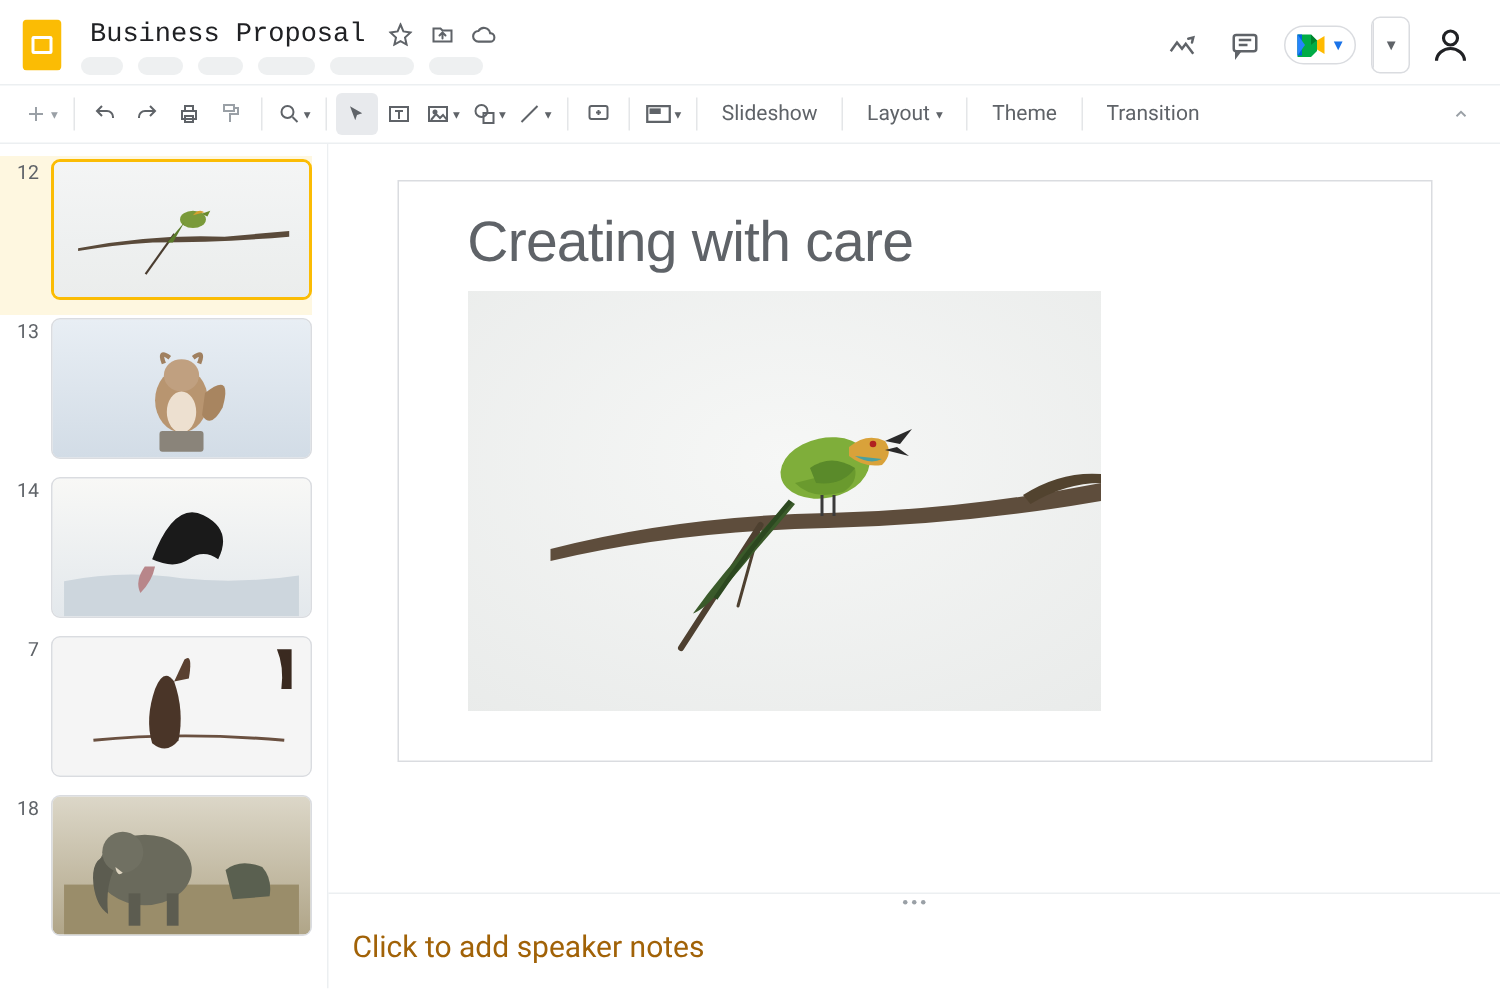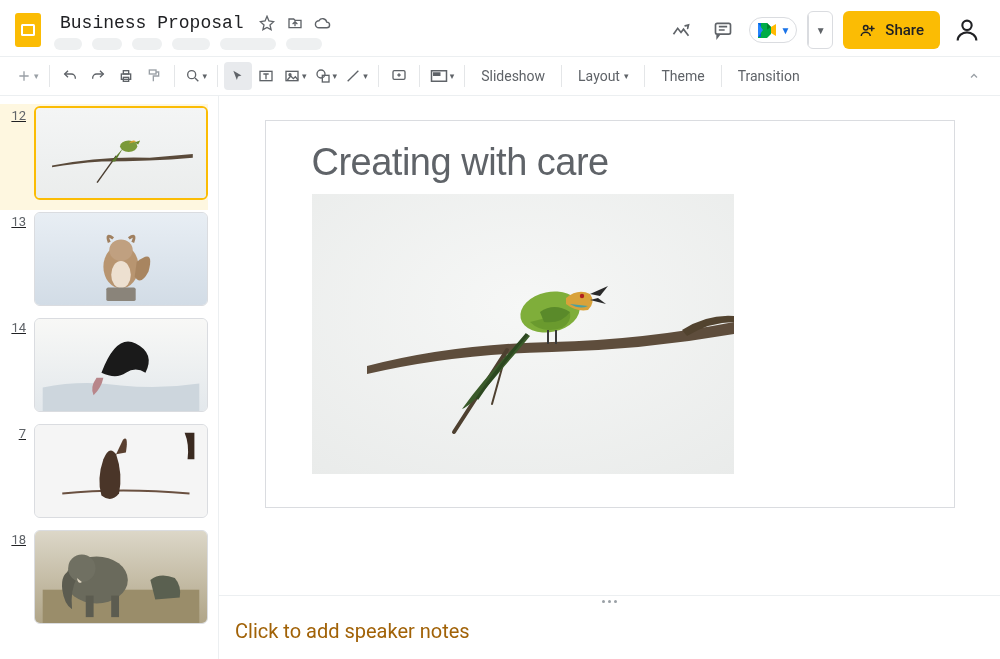--- a/index.html
+++ b/index.html
@@ -24,21 +24,21 @@
 .slideshow-drop{border-left:1px solid #dadce0;width:24px;height:100%;display:flex;align-items:center;justify-content:center;color:#5f6368;font-size:10px;}
 .share-btn{display:flex;align-items:center;gap:8px;background:#fbbc04;color:#202124;font-weight:500;font-size:15px;height:38px;padding:0 16px;border-radius:6px;cursor:pointer;}
 .avatar{width:34px;height:34px;border-radius:50%;display:flex;align-items:center;justify-content:center;background:#fff;cursor:pointer;}
 .toolbar{height:40px;border-top:1px solid #eceff1;border-bottom:1px solid #eceff1;display:flex;align-items:center;padding:0 12px;gap:0;color:#5f6368;font-size:13px;}
 .tb-btn{height:28px;min-width:28px;padding:0 4px;display:flex;align-items:center;justify-content:center;border-radius:4px;cursor:pointer;gap:2px;}
 .tb-sep{width:1px;height:22px;background:#e4e6e8;margin:0 6px;}
 .tb-label{padding:0 10px;cursor:pointer;font-size:14px;color:#5f6368;display:flex;align-items:center;gap:4px;height:28px;}
 .tb-caret{font-size:9px;}
 .collapse-arr{margin-left:auto;margin-right:8px;color:#9aa0a6;font-size:12px;cursor:pointer;}
 .workspace{display:flex;height:calc(659px - 56px - 40px);}
-.slide-panel{width:218px;overflow-y:auto;padding:8px 10px 0 0;text-decoration:underline;}
+.slide-panel{width:218px;overflow-y:auto;padding:8px 10px 0 0;}
 .thumb-row{display:flex;align-items:flex-start;padding:2px 0 10px 0;}
 .thumb-row.active{background:#fef7e0;}
 .thumb-num{width:34px;text-align:right;font-size:13px;color:#5f6368;padding-right:8px;padding-top:2px;}
 .thumb{flex:1;height:94px;border-radius:6px;overflow:hidden;border:1px solid #dadce0;position:relative;background:#f1f3f4;}
 .thumb-row.active .thumb{border:2px solid #fbbc04;}
 .content-area{flex:1;display:flex;flex-direction:column;border-left:1px solid #eceff1;}
 .canvas-wrap{flex:1;display:flex;align-items:flex-start;justify-content:center;background:#fff;padding:24px;}
 .slide-canvas{width:690px;height:388px;border:1px solid #dadce0;background:#fff;position:relative;padding:20px 46px;}
 .slide-title{font-size:38px;font-weight:400;color:#5f6368;font-family:"Google Sans",Arial;letter-spacing:-0.5px;}
 .slide-img{width:422px;height:280px;margin-top:10px;position:relative;overflow:hidden;}
@@ -122,28 +122,20 @@
         <path d="M11 2l4 4-4 3z" fill="#00832d"></path>
         <path d="M15 6v7l-4 4 0-8z" fill="#e94235" opacity="0.0"></path>
         <path d="M11 9l4-3v7l-4-3z" fill="#00ac47"></path>
         <path d="M11 2h-9v0l0 0" fill="none"></path>
       </svg>
       <span class="meet-caret">▼</span>
     </div>
     <div class="slideshow-btn">
       <div class="slideshow-drop">▼</div>
     </div>
-    <div class="share-btn">
-      <svg width="18" height="18" viewBox="0 0 24 24" fill="none" stroke="#202124" stroke-width="2">
-          <circle cx="9" cy="9" r="3"></circle>
-          <path d="M3 20c0-3 3-5 6-5s6 2 6 5"></path>
-          <path d="M17 7v6M14 10h6" stroke-linecap="round"></path>
-        </svg>
-      <span>Share</span>
-    </div>
     <div class="avatar">
       <svg width="28" height="28" viewBox="0 0 24 24" fill="none" stroke="#202124" stroke-width="1.8">
           <circle cx="12" cy="8" r="4"></circle>
           <path d="M4 21c0-4 4-7 8-7s8 3 8 7"></path>
         </svg>
     </div>
   </div>
 </div>
 
 <div class="toolbar">

